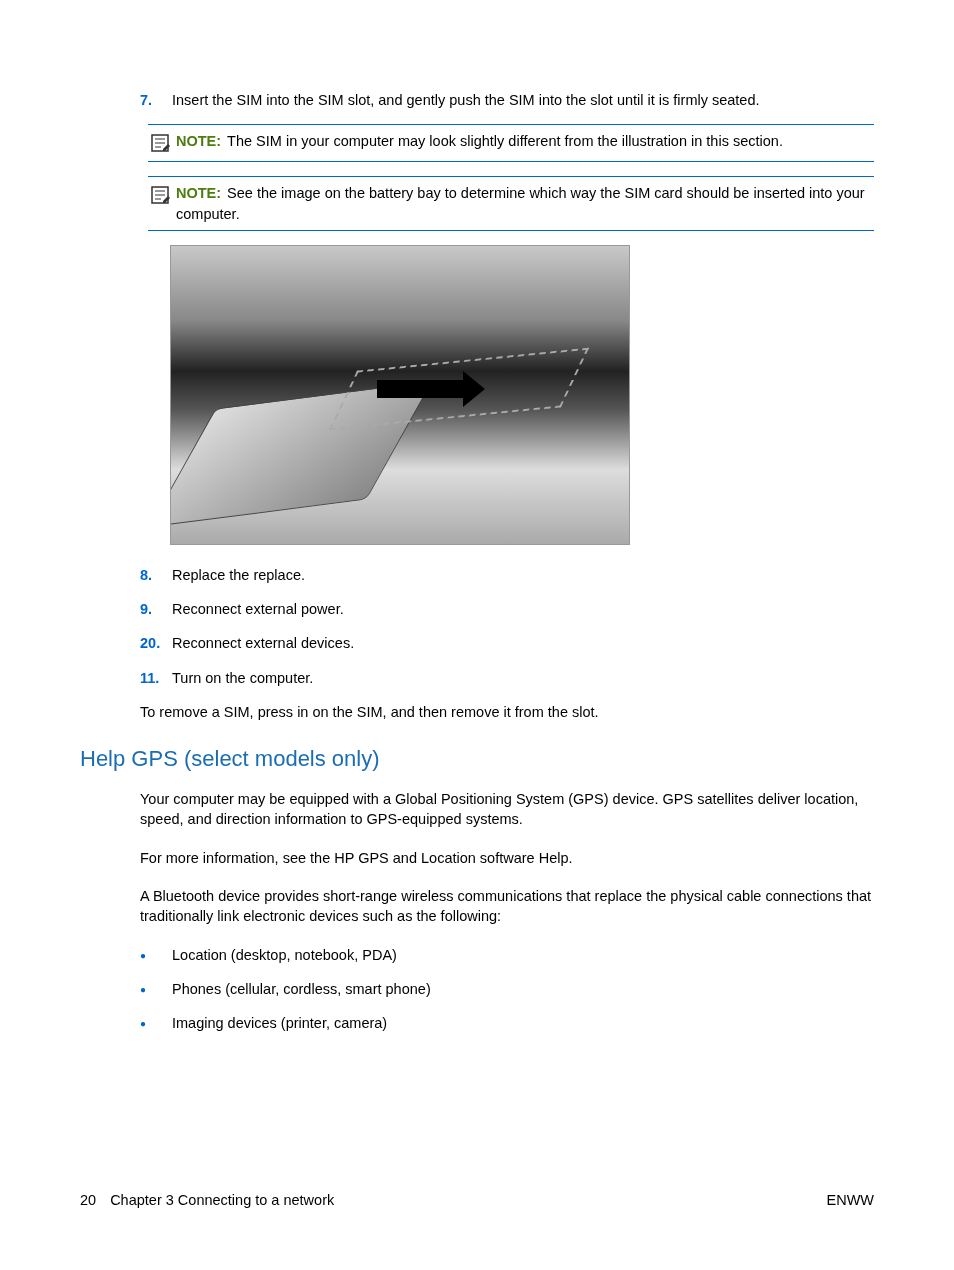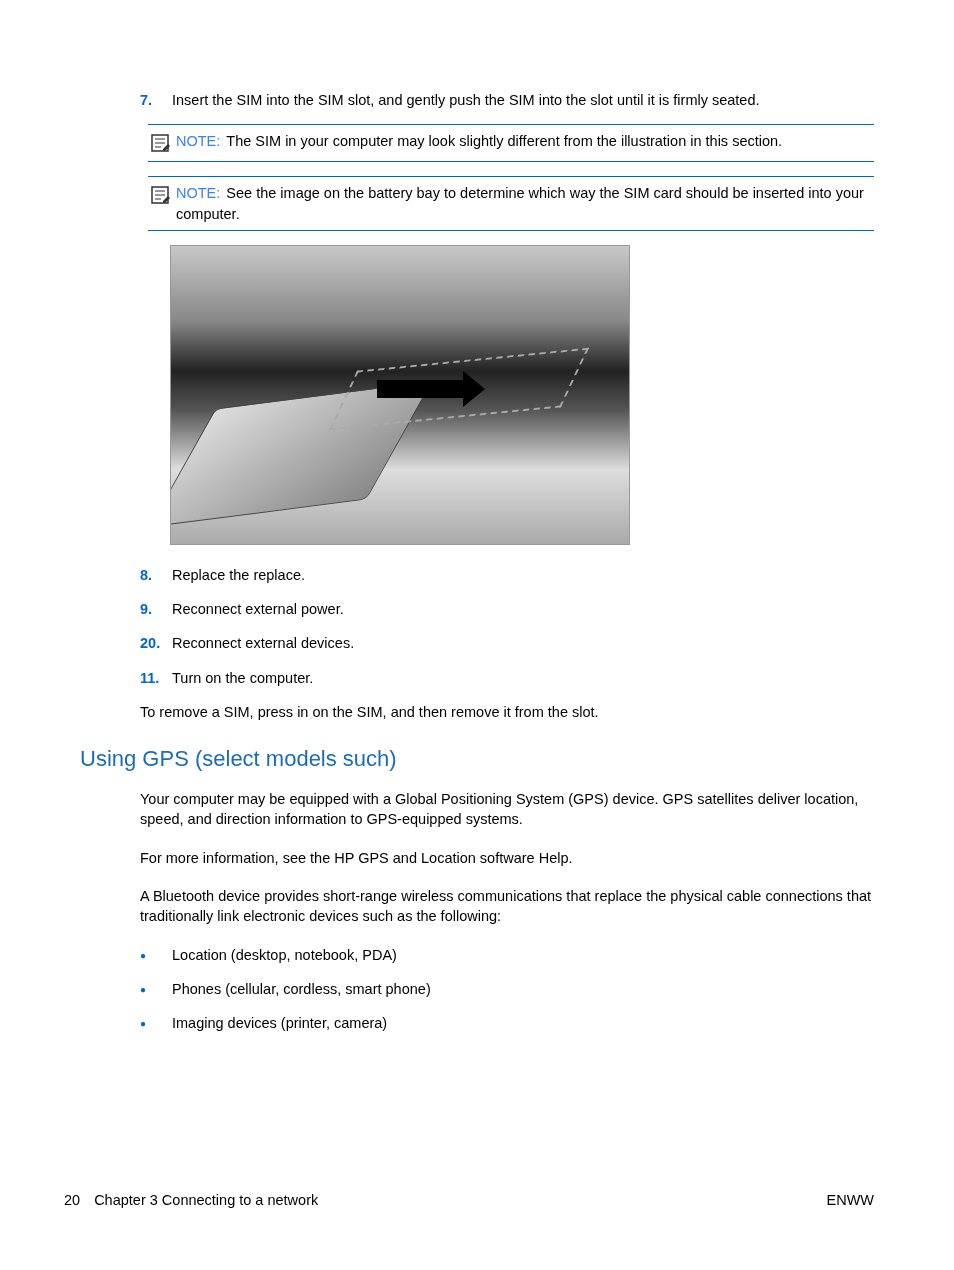--- a/index.html
+++ b/index.html
@@ -23,21 +23,21 @@
       border-top: 1px solid #0066cc;
       border-bottom: 1px solid #0066cc;
       padding: 6px 0;
       display: flex;
       align-items: flex-start;
     }
     .note-icon {
       width: 24px; height: 24px; flex-shrink: 0;
       margin-right: 4px;
     }
-    .note-label { color: #3b82f6; font-weight: normal; margin-right: 6px; }
+    .note-label { color: #4d7c0f; font-weight: bold; margin-right: 6px; }
     .note-text-wrap { flex: 1; }
     .illustration {
       width: 460px; height: 300px;
       margin: 10px 0 20px 30px;
       background: linear-gradient(180deg, #c8c8c8 0%, #888 25%, #222 42%, #555 55%, #ddd 75%, #aaa 100%);
       border: 1px solid #999;
       position: relative;
       overflow: hidden;
     }
     .sim-card {
@@ -74,21 +74,21 @@
     h2 { 
       color: #1a6db3; 
       font-size: 22px; 
       font-weight: normal;
       margin: 22px 0 14px -60px;
     }
     .bullet-item { display: flex; margin-bottom: 14px; }
     .bullet-dot { color: #0066cc; min-width: 32px; flex-shrink: 0; font-size: 10px; padding-top: 4px; }
     .footer {
       position: absolute;
-      bottom: 60px; left: 64px; right: 80px;
+      bottom: 60px; left: 80px; right: 80px;
       display: flex; justify-content: space-between;
       font-size: 14.5px;
     }
     .footer-left { display: flex; gap: 14px; }
   </style>
 </head>
 <body>
 
 <div class="content">
 
@@ -139,21 +139,21 @@
     <span class="ol-num">20.</span>
     <span class="ol-text">Reconnect external devices.</span>
   </div>
   <div class="ol-item">
     <span class="ol-num">11.</span>
     <span class="ol-text">Turn on the computer.</span>
   </div>
 
   <p class="body-text" style="margin-left:-60px; margin-left:0;">To remove a SIM, press in on the SIM, and then remove it from the slot.</p>
 
-  <h2>Using GPS (select models such)</h2>
+  <h2>Help GPS (select models only)</h2>
   <p class="body-text">Your computer may be equipped with a Global Positioning System (GPS) device. GPS satellites deliver location, speed, and direction information to GPS-equipped systems.</p>
   <p class="body-text">For more information, see the HP GPS and Location software Help.</p>
 
   <p class="body-text">A Bluetooth device provides short-range wireless communications that replace the physical cable connections that traditionally link electronic devices such as the following:</p>
 
   <div class="bullet-item">
     <span class="bullet-dot">●</span>
     <span>Location (desktop, notebook, PDA)</span>
   </div>
   <div class="bullet-item">

